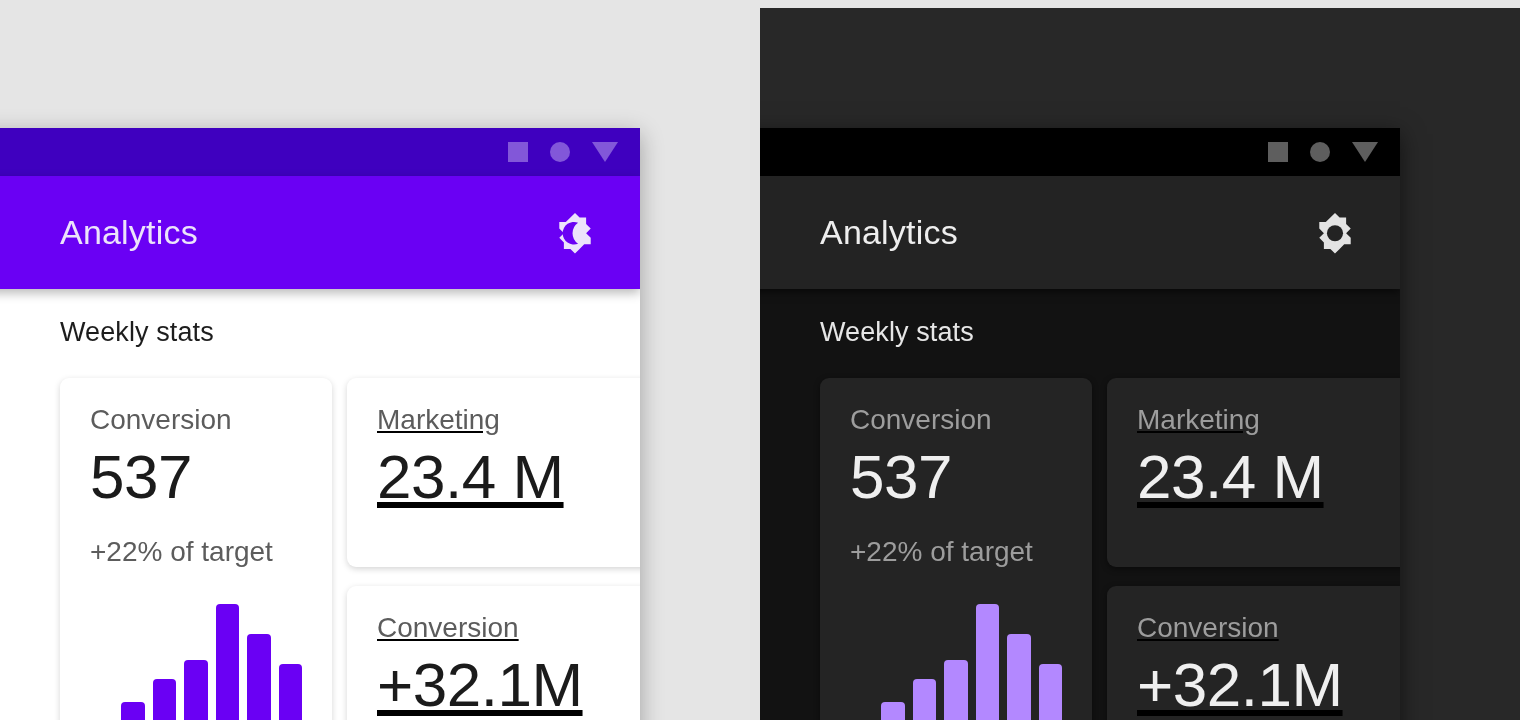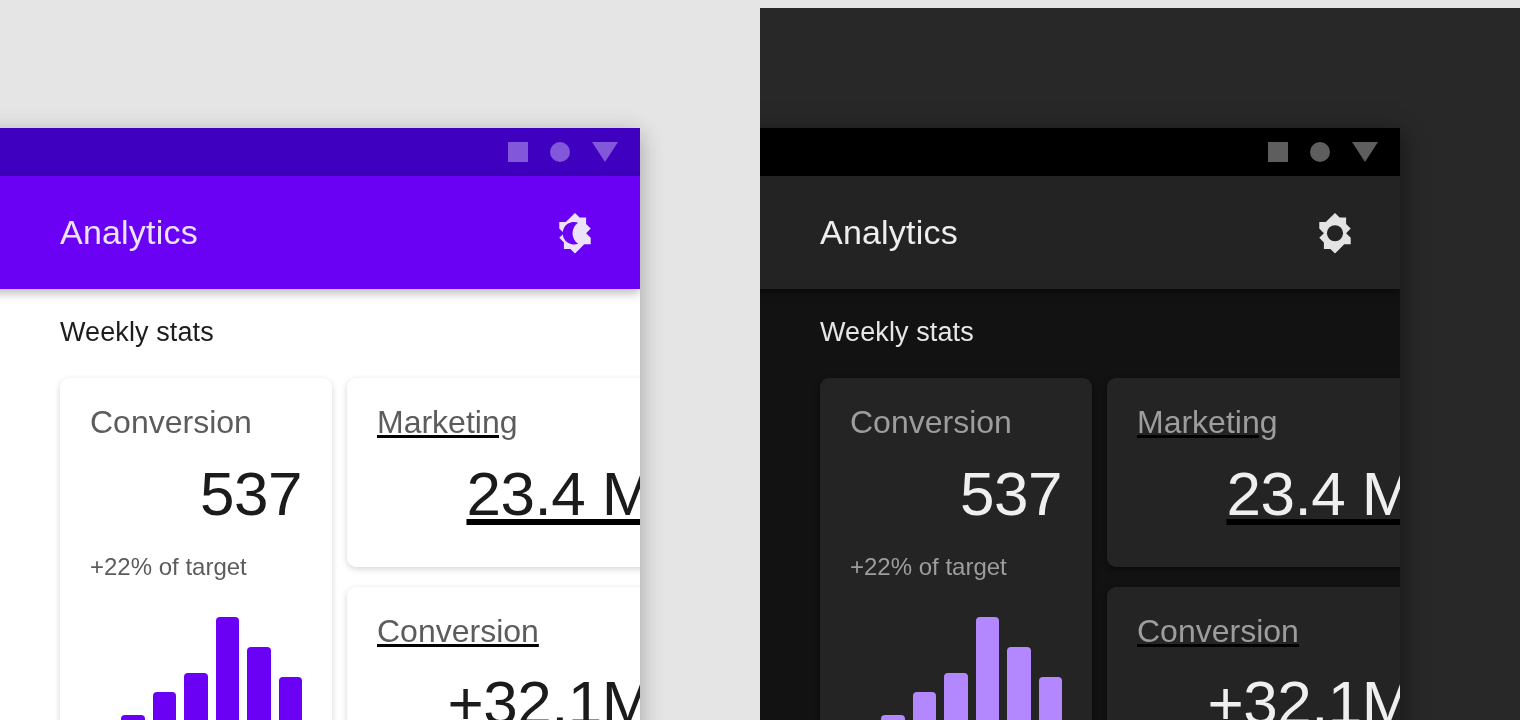--- a/index.html
+++ b/index.html
@@ -84,29 +84,29 @@
 
   .card-grid {
     display:grid; grid-template-columns:272px 336px;
     column-gap:15px; row-gap:19px; margin-top:30px;
   }
 
   .card { border-radius:9px; padding:26px 30px 22px 30px; position:relative; }
   #light-window .card { background:#ffffff; box-shadow:0 2px 6px rgba(0,0,0,.17); }
   #dark-window  .card { background:#242424; box-shadow:0 2px 6px rgba(0,0,0,.45); }
 
-  .card-label { font-size:32px; font-weight:400; }
+  .card-label { font-size:28px; font-weight:400; }
   #light-window .card-label { color:#5c5c5c; }
   #dark-window  .card-label { color:#9d9d9d; }
 
-  .card-value { font-size:62px; font-weight:400; line-height:1.2; margin-top:16px; letter-spacing:-.5px;text-align:right; }
+  .card-value { font-size:62px; font-weight:400; line-height:1.2; margin-top:4px; letter-spacing:-.5px; }
   #light-window .card-value { color:#1b1b1b; }
   #dark-window  .card-value { color:#efefef; }
 
-  .card-sub { font-size:24px; font-weight:400; margin-top:22px; }
+  .card-sub { font-size:28px; font-weight:400; margin-top:22px; }
   #light-window .card-sub { color:#5c5c5c; }
   #dark-window  .card-sub { color:#9d9d9d; }
 
   
   .card-tall { grid-row:1 / span 2; display:flex; flex-direction:column; }
   .card-short { height:189px;text-decoration:underline; }
 
   
   .spark { margin-top:24px; display:flex; align-items:flex-end; gap:8px; height:150px; }
   .spark-bar { flex:1; border-radius:4px 4px 0 0; }

